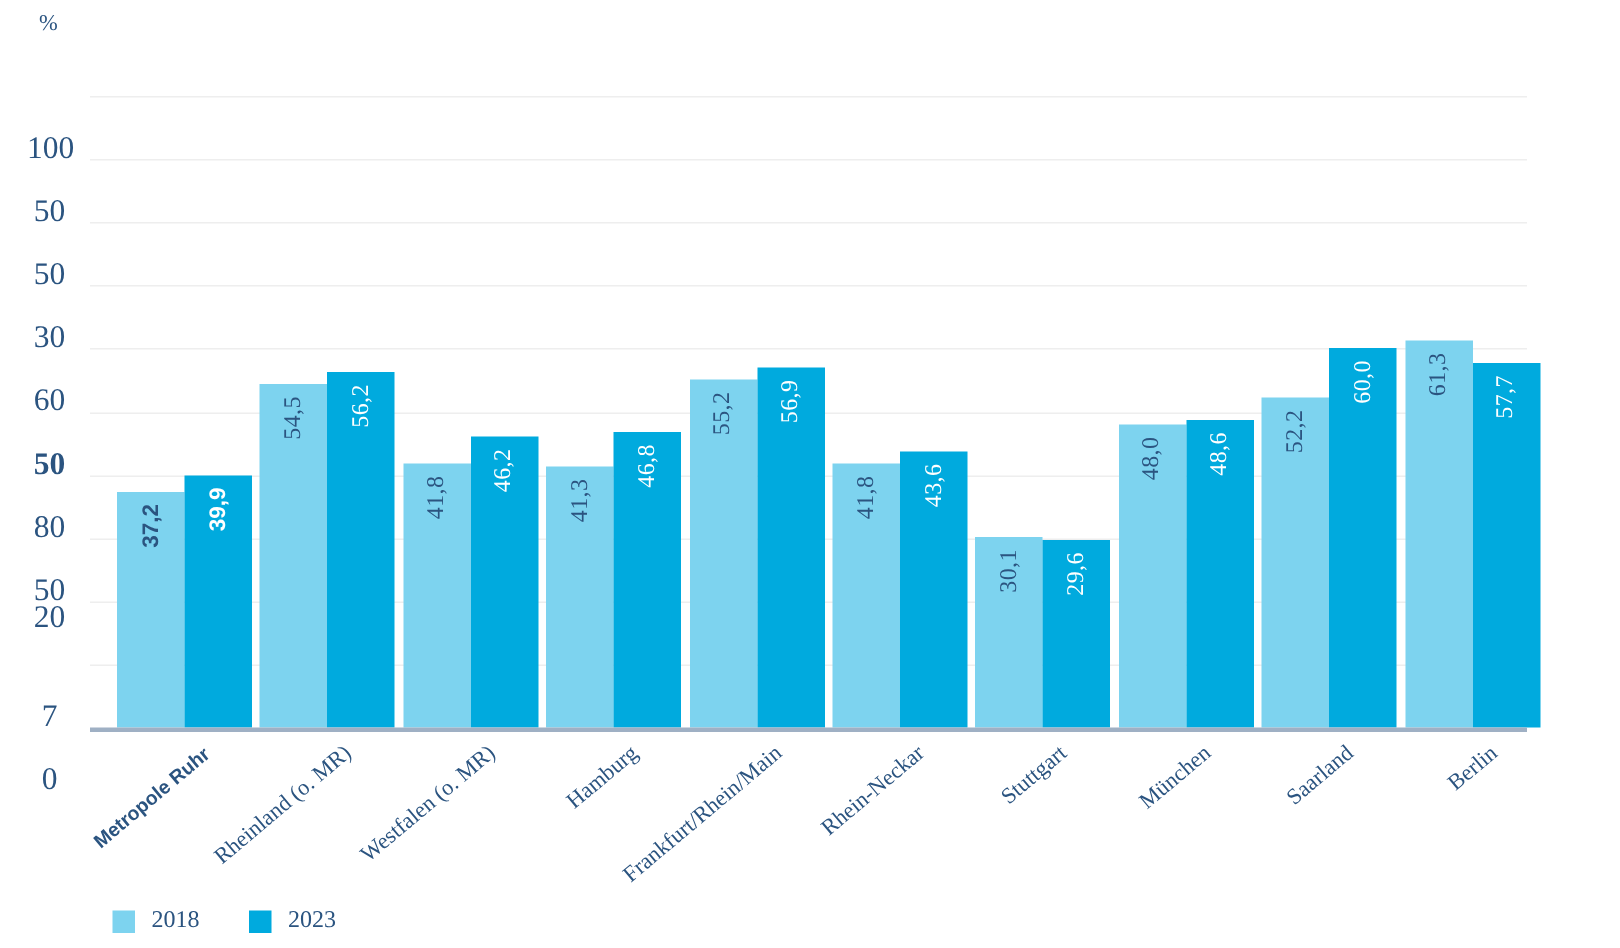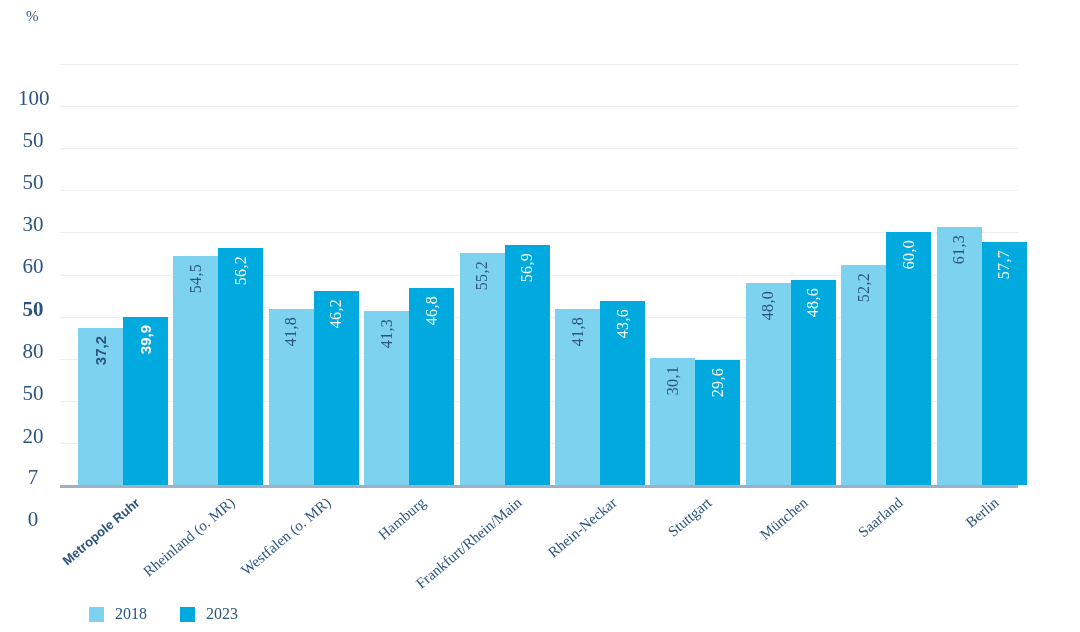--- a/index.html
+++ b/index.html
@@ -155,21 +155,21 @@
 </head>
 <body>
 
 <div id="chart-root">
 
   <div class="axis-unit">%</div>
 
   <div id="ytick-layer">
       <div class="ytick" style="right: auto; left: 18px; width: 30px; top: 477px;">0</div>
       <div class="ytick" style="right: auto; left: 18px; width: 30px; top: 434.9px;">7</div>
-      <div class="ytick" style="right: auto; left: 18px; width: 30px; top: 394px;">20</div>
+      <div class="ytick" style="right: auto; left: 18px; width: 30px; top: 369px;">20</div>
       <div class="ytick" style="right: auto; left: 18px; width: 30px; top: 350.7px;">50</div>
       <div class="ytick" style="right: auto; left: 18px; width: 30px; top: 308.6px;">80</div>
       <div class="ytick" style="right: auto; left: 18px; width: 30px; top: 266.5px; font-weight: bold;">50</div>
       <div class="ytick" style="right: auto; left: 18px; width: 30px; top: 224.4px;">60</div>
       <div class="ytick" style="right: auto; left: 18px; width: 30px; top: 182.3px;">30</div>
       <div class="ytick" style="right: auto; left: 18px; width: 30px; top: 140.2px;">50</div>
       <div class="ytick" style="right: auto; left: 18px; width: 30px; top: 98.1px;">50</div>
       <div class="ytick" style="right: auto; left: 18px; width: 30px; top: 56px;">100</div>
     </div>
 
@@ -259,21 +259,21 @@
       <div class="catlabel" style="left: 19.2px; width: 400px; top: 495px;">Hamburg</div>
       <div class="catlabel" style="left: 114.6px; width: 400px; top: 495px;">Frankfurt/Rhein/Main</div>
       <div class="catlabel" style="left: 210px; width: 400px; top: 495px;">Rhein-Neckar</div>
       <div class="catlabel" style="left: 305.4px; width: 400px; top: 495px;">Stuttgart</div>
       <div class="catlabel" style="left: 400.8px; width: 400px; top: 495px;">München</div>
       <div class="catlabel" style="left: 496.2px; width: 400px; top: 495px;">Saarland</div>
       <div class="catlabel" style="left: 591.6px; width: 400px; top: 495px;">Berlin</div>
     </div>
 
   <div class="legend" id="legend">
-      <div class="legend-item" style="margin-left: 15px;">
+      <div class="legend-item" style="margin-left: 1px;">
         <span class="legend-swatch" style="background: rgb(125, 211, 239);"></span>
         <span class="legend-label">2018</span>
       </div>
       <div class="legend-item" style="margin-left: 33px;">
         <span class="legend-swatch" style="background: rgb(0, 170, 222);"></span>
         <span class="legend-label">2023</span>
       </div>
     </div>
 
 </div>

